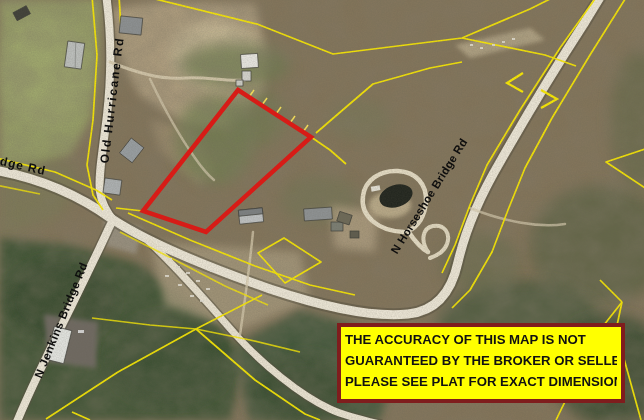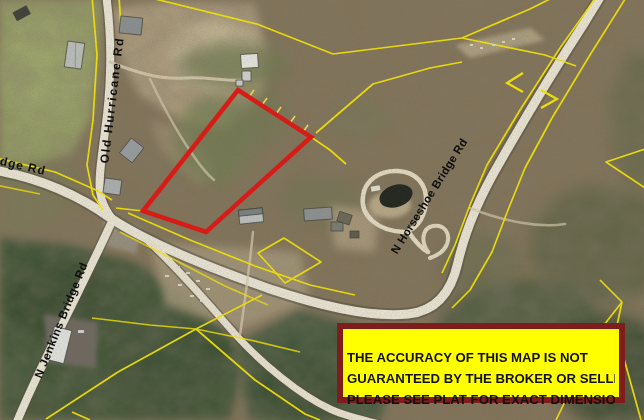--- a/index.html
+++ b/index.html
@@ -10,22 +10,22 @@
          transform-origin:center center;z-index:5;}
   .lbl-old-hurricane{left:112px;top:100px;font-size:12px;letter-spacing:1.8px;
       transform:translate(-50%,-50%) rotate(-83deg);}
   .lbl-bridge-partial{left:23px;top:166px;font-size:12px;letter-spacing:1px;
       transform:translate(-50%,-50%) rotate(13deg);}
   .lbl-n-jenkins{left:61px;top:320px;font-size:11.5px;letter-spacing:0.6px;
       transform:translate(-50%,-50%) rotate(-68deg);}
   .lbl-n-horseshoe{left:429px;top:196px;font-size:11.5px;letter-spacing:0.2px;
       transform:translate(-50%,-50%) rotate(-58deg);}
   .disclaimer{position:absolute;left:337px;top:323px;width:288px;height:80px;
-      background:#ffff00;border:6px solid #7f1d1d;box-sizing:border-box;
-      padding:18px 4px;z-index:6;}
+      background:#ffff00;border:4px solid #7f1d1d;box-sizing:border-box;
+      padding:2px 4px;z-index:6;}
   .disclaimer .dl{font-size:13.2px;line-height:21px;font-weight:bold;color:#111;
       white-space:nowrap;overflow:hidden;}
 </style>
 </head>
 <body>
 
 <div id="stage">
 
 <svg width="644" height="420" viewBox="0 0 644 420">
   <defs>

